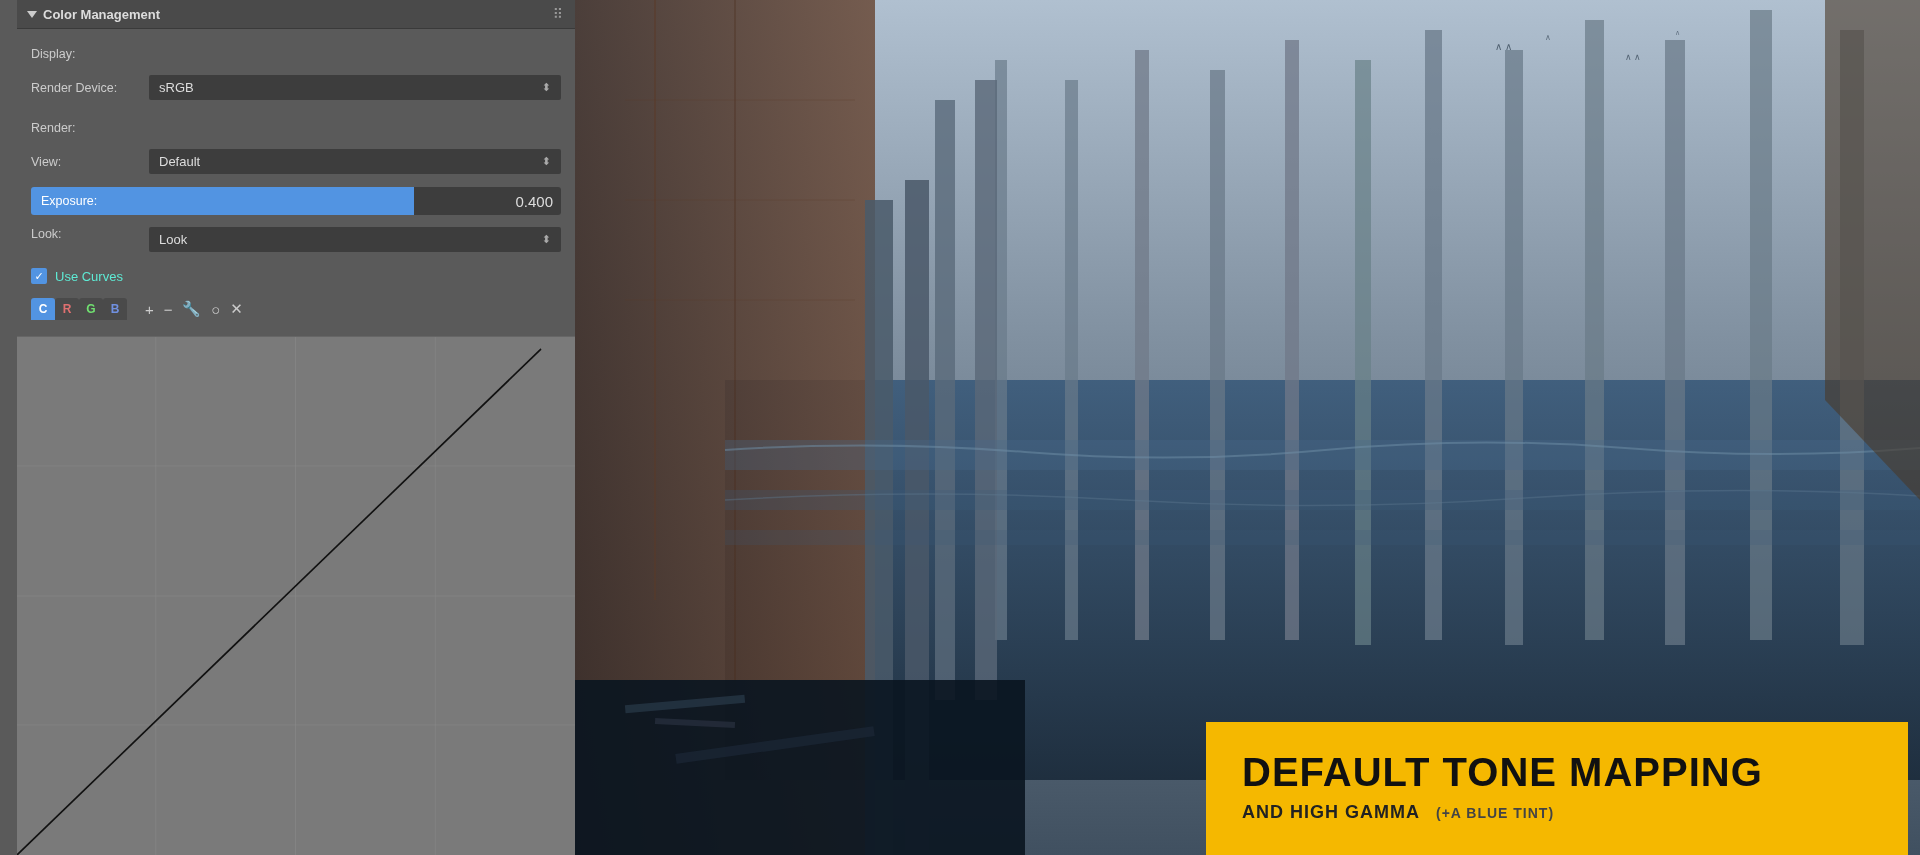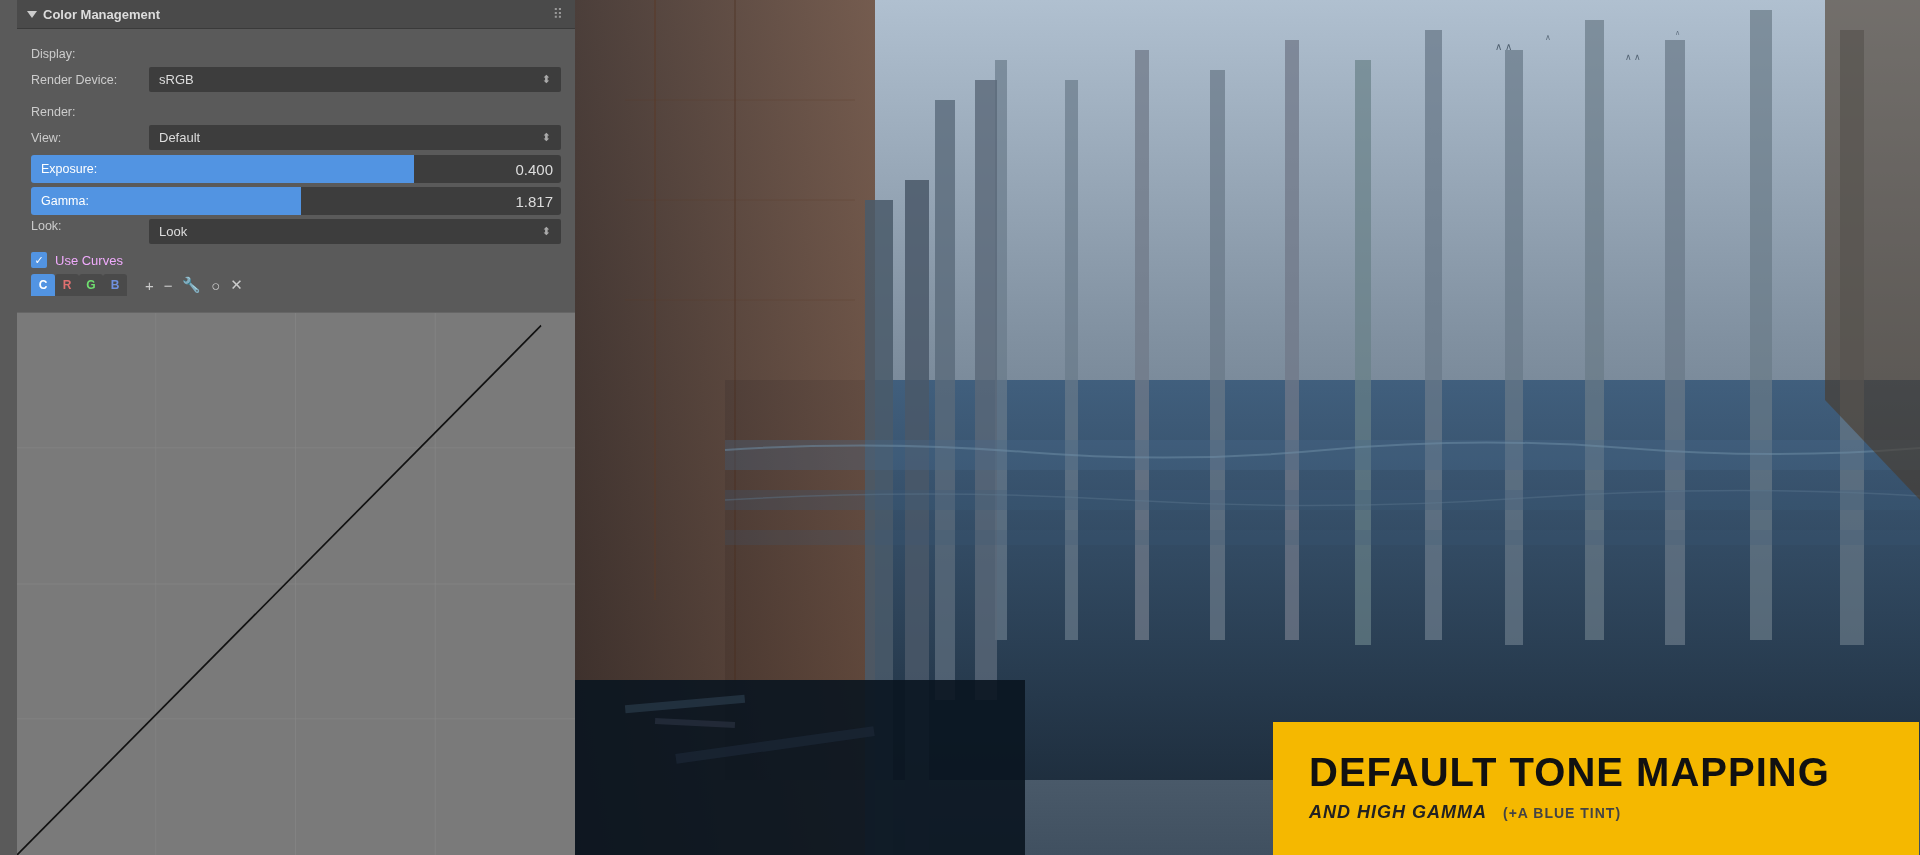--- a/index.html
+++ b/index.html
@@ -54,21 +54,21 @@
     .dots-icon {
       color: #999;
       font-size: 14px;
       letter-spacing: 2px;
     }
 
     .panel-content {
       padding: 10px 14px;
       display: flex;
       flex-direction: column;
-      gap: 0;
+      gap: 8px;
     }
 
     .section-label {
       color: #ccc;
       font-size: 12.5px;
       margin-bottom: 6px;
       margin-top: 8px;
     }
 
     .field-row {
@@ -178,21 +178,21 @@
       cursor: pointer;
     }
 
     .checkbox-check {
       color: #fff;
       font-size: 11px;
       line-height: 1;
     }
 
     .use-curves-label {
-      color: #f0abfc;
+      color: #5eead4;
       font-size: 13px;
     }
 
     
     .curve-tabs-row {
       display: flex;
       align-items: center;
       gap: 0;
       margin-bottom: 6px;
     }
@@ -279,22 +279,22 @@
         #1a2030 80%,
         #0a1520 100%
       );
       position: relative;
     }
 
     
     .text-overlay {
       position: absolute;
       bottom: 0;
-      right: 1px;
-      width: 646px;
+      right: 12px;
+      width: 702px;
       background: #f5b800;
       padding: 28px 36px 32px 36px;
     }
 
     .overlay-title {
       font-size: 40px;
       font-weight: 900;
       color: #111;
       letter-spacing: 1px;
       line-height: 1.1;
@@ -305,21 +305,20 @@
       display: flex;
       align-items: baseline;
       gap: 16px;
     }
 
     .overlay-sub-main {
       font-size: 18px;
       font-weight: 700;
       color: #222;
       letter-spacing: 1px;
-      font-style: italic;
     }
 
     .overlay-sub-note {
       font-size: 14px;
       font-weight: 600;
       color: #444;
       letter-spacing: 1px;
     }
 
     
@@ -363,27 +362,20 @@
     </div>
 
     <div class="slider-row">
       <div class="slider-label-bg">Exposure:</div>
       <div class="slider-track">
         <div class="slider-fill" style="width: 65%;"></div>
         <span class="slider-value">0.400</span>
       </div>
     </div>
 
-    <div class="slider-row">
-      <div class="slider-label-bg">Gamma:</div>
-      <div class="slider-track">
-        <div class="slider-fill" style="width: 38%;"></div>
-        <span class="slider-value">1.817</span>
-      </div>
-    </div>
 
     <div class="look-row">
       <span class="field-label">Look:</span>
       <div class="dropdown">
         <span>Look</span>
         <span class="dropdown-arrow">⬍</span>
       </div>
     </div>
 
     <div class="use-curves-row">

